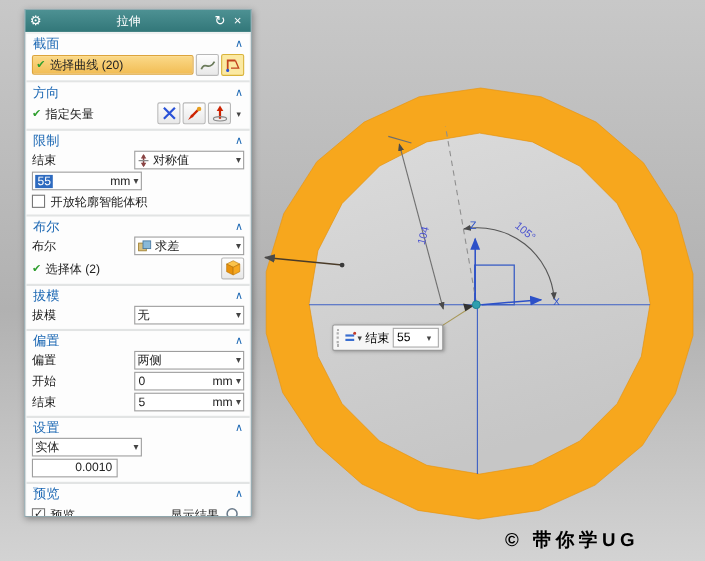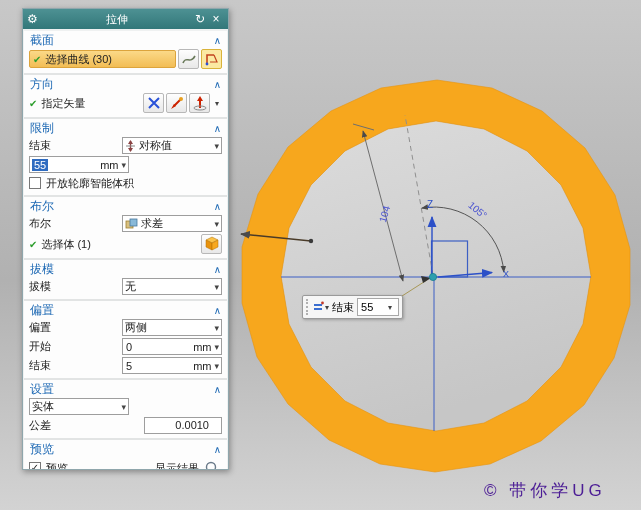--- a/index.html
+++ b/index.html
@@ -38,38 +38,38 @@
   .dd .dd-ar { color:#444; font-size:9px; padding-left:2px; }
   .dd .dd-ic { margin-right:3px; display:flex; }
   .ufield { width:100px; height:17px; background:#fff; border:1px solid #9e9e9e;
     display:flex; align-items:center; padding:0 2px; }
   .ufield .fv { flex:1; padding:0 1px; }
   .ufield .fv.sel { flex:0 0 auto; background:#2e6bc0; color:#fff; padding:0 2px; margin-right:auto; }
   .ufield .sp { flex:1; }
   .ufield .un { padding:0 3px; }
   .ufield .dd-ar { font-size:9px; color:#444; }
   .tol { width:78px; height:17px; background:#fff; border:1px solid #9e9e9e;
-    text-align:right; padding:1px 12px 0 0; }
+    text-align:right; padding:1px 4px 0 0; }
   .cb { width:12px; height:12px; border:1px solid #777; background:#fff; margin-right:5px;
     display:flex; align-items:center; justify-content:center; font-size:10px; color:#222; line-height:1; }
 
   
   .mini { position:absolute; left:302px; top:295px; width:101px; height:24px;
     background:#f6f6f6; border:1px solid #9a9a9a; border-radius:2px;
     box-shadow:1px 1px 3px rgba(0,0,0,.25); display:flex; align-items:center; padding:0 3px;
     font-size:11px; }
   .mini .grip { width:3px; height:16px; border-left:2px dotted #b0b0b0; margin-right:3px; }
   .mini .m-ar { font-size:8px; color:#444; margin:0 3px 0 1px; }
   .mini .m-lbl { margin-right:3px; }
   .mini .m-field { flex:1; height:18px; background:#fff; border:1px solid #a8a8a8;
     display:flex; align-items:center; padding:0 3px; }
   .mini .m-val { flex:1; }
 
-  .watermark { position:absolute; left:484px; top:479px; font-size:17px; font-weight:normal;
-    color:#4c1d95; letter-spacing:4px; white-space:nowrap; }
+  .watermark { position:absolute; left:459px; top:479px; font-size:17px; font-weight:bold;
+    color:#000000; letter-spacing:4px; white-space:nowrap; }
 </style>
 </head>
 <body>
 
 <svg id="gfx" viewBox="0 0 641 510">
   <defs>
     <linearGradient id="bgGrad" x1="0" y1="0" x2="0" y2="1">
       <stop offset="0" stop-color="#c8c8c8"></stop>
         <stop offset="0.55" stop-color="#b1b1b1"></stop>
       <stop offset="1" stop-color="#d3d3d3"></stop>
@@ -133,21 +133,21 @@
   <div class="dbody">
 
     <div class="group">
       <div class="hdr">
         <span>截面</span>
         <span class="chev">∧</span>
       </div>
       <div class="row">
         <div class="hl">
           <span class="chk">✔</span>
-          <span>选择曲线 (30)</span>
+          <span>选择曲线 (20)</span>
         </div>
         <span class="icon-btn">
           <svg width="16" height="16">
               <path d="M2 12 C5 4, 9 14, 14 5" fill="none" stroke="#6a7a5a" stroke-width="1.6"></path>
             </svg>
         </span>
         <span class="icon-btn active">
           <svg width="16" height="16">
             <path d="M3 13 L3 4 L10 4" fill="none" stroke="#c2441e" stroke-width="1.6"></path>
             <path d="M10 4 L13 11 L6 11" fill="none" stroke="#c2441e" stroke-width="1.2"></path>
@@ -237,21 +237,21 @@
                 <rect x="1" y="3" width="7" height="7" fill="#d8c080" stroke="#a08030" stroke-width="0.8"></rect>
                 <rect x="5" y="1" width="7" height="7" fill="#89b9d8" stroke="#48789f" stroke-width="0.8"></rect>
               </svg>
           </span>
           <span class="dd-txt">求差</span>
           <span class="dd-ar">▾</span>
         </div>
       </div>
       <div class="row">
         <span class="chk">✔</span>
-        <span class="lbl">选择体 (1)</span>
+        <span class="lbl">选择体 (2)</span>
         <span class="icon-btn">
           <svg width="18" height="16">
             <polygon points="9,1 15,4 9,7 3,4" fill="#fbc34a" stroke="#b06c00" stroke-width="0.5"></polygon>
             <polygon points="3,4 9,7 9,14 3,11" fill="#e8920c" stroke="#b06c00" stroke-width="0.5"></polygon>
             <polygon points="15,4 9,7 9,14 15,11" fill="#f7a81f" stroke="#b06c00" stroke-width="0.5"></polygon>
           </svg>
         </span>
       </div>
     </div>
 
@@ -304,21 +304,20 @@
         <span>设置</span>
         <span class="chev">∧</span>
       </div>
       <div class="row">
         <div class="dd">
           <span class="dd-txt">实体</span>
           <span class="dd-ar">▾</span>
         </div>
       </div>
       <div class="row">
-        <span class="lbl">公差</span>
         <div class="tol">0.0010</div>
       </div>
     </div>
 
     <div class="group">
       <div class="hdr">
         <span>预览</span>
         <span class="chev">∧</span>
       </div>
       <div class="row">

